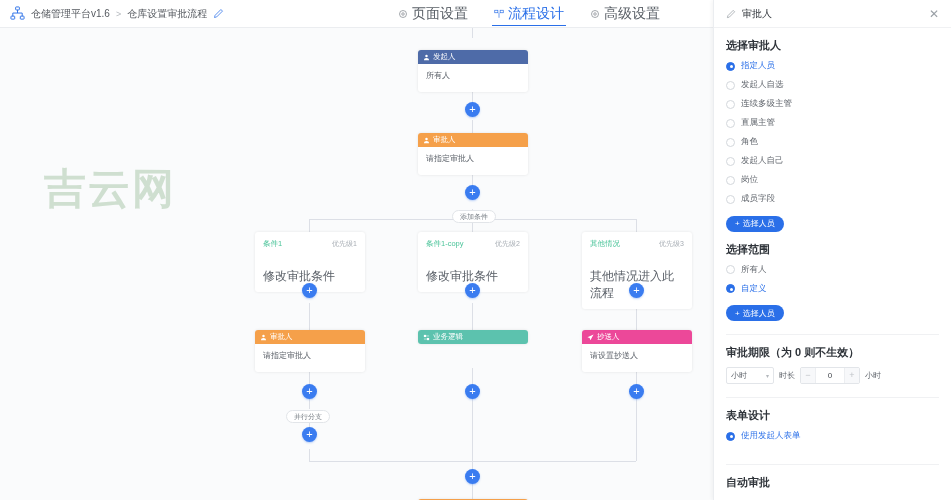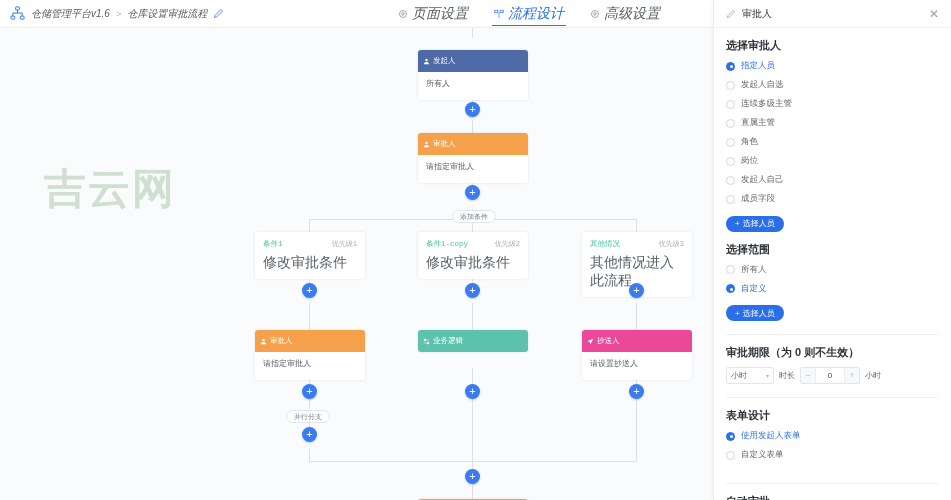--- a/index.html
+++ b/index.html
@@ -9,21 +9,21 @@
     overflow: hidden;
     font-family: "Liberation Sans", "DejaVu Sans", sans-serif;
     background: #ffffff;
   }
   #app { position: relative; width: 951px; height: 500px; background: #fafbfc; }
 
   
   .topbar {
     position: absolute; top: 0; left: 0; width: 951px; height: 28px;
     background: #ffffff; border-bottom: 1px solid #ebedf0;
-    display: flex; align-items: center; font-style: italic;
+    display: flex; align-items: center;
   }
   .breadcrumb { display: flex; align-items: center; padding-left: 10px; gap: 6px; }
   .bc-icon { width: 15px; height: 15px; display: block; }
   .bc-text { font-size: 10px; color: #55595f; white-space: nowrap; }
   .bc-sep { font-size: 9px; color: #b4b8bd; }
   .bc-edit { width: 11px; height: 11px; display: block; cursor: pointer; }
 
   .tabs {
     position: absolute; left: 396px; top: 0; height: 28px;
     display: flex; align-items: center; gap: 22px;
@@ -53,39 +53,39 @@
   }
 
   
   .node {
     position: absolute; width: 110px;
     background: #ffffff; border-radius: 3px;
     box-shadow: 0 0 3px rgba(0,0,0,0.10);
     overflow: hidden; cursor: pointer;
   }
   .node-head {
-    height: 22px; display: flex; align-items: center; gap: 3px;
+    height: 14px; display: flex; align-items: center; gap: 3px;
     padding: 0 5px; font-size: 7.5px; color: #ffffff;
   }
   .node-head .nh-ico { width: 7px; height: 7px; display: block; flex: 0 0 auto; }
   .node-body {
     padding: 7px 8px 8px 8px; font-size: 8px; color: #585e66;
     min-height: 28px; line-height: 1.3;
   }
 
   
   .cond {
     position: absolute; width: 110px; background: #ffffff;
     border-radius: 3px; box-shadow: 0 0 3px rgba(0,0,0,0.09);
     padding: 7px 8px; cursor: pointer;
   }
-  .cond-top { display: flex; justify-content: space-between; align-items: center; font-family: Liberation Mono, monospace; }
+  .cond-top { display: flex; justify-content: space-between; align-items: center; }
   .cond-name { font-size: 7.5px; color: #4cc49a; }
   .cond-prio { font-size: 7px; color: #a6acb3; }
-  .cond-desc { margin-top: 5px; font-size: 14px; color: #585e66; }
+  .cond-desc { margin-top: 19px; font-size: 12px; color: #585e66; }
 
   
   .vline { position: absolute; width: 1px; background: #dcdfe6; }
   .hline { position: absolute; height: 1px; background: #dcdfe6; }
 
   
   .plus {
     position: absolute; width: 15px; height: 15px; border-radius: 50%;
     background: #3a7cf0; color: #fff; font-size: 11px; line-height: 15px;
     text-align: center; cursor: pointer; user-select: none;
@@ -378,25 +378,25 @@
       <div class="radio-row">
         <span class="radio"></span>
         <span class="radio-label">直属主管</span>
       </div>
       <div class="radio-row">
         <span class="radio"></span>
         <span class="radio-label">角色</span>
       </div>
       <div class="radio-row">
         <span class="radio"></span>
+        <span class="radio-label">发起人自己</span>
+      </div>
+      <div class="radio-row">
+        <span class="radio"></span>
         <span class="radio-label">岗位</span>
-      </div>
-      <div class="radio-row">
-        <span class="radio"></span>
-        <span class="radio-label">发起人自己</span>
       </div>
       <div class="radio-row">
         <span class="radio"></span>
         <span class="radio-label">成员字段</span>
       </div>
       <button class="btn-primary">
         <span>+</span>
         <span>选择人员</span>
       </button>
 
@@ -434,24 +434,20 @@
       </div>
 
       <div class="divider"></div>
 
       
       <div class="sec-title">表单设计</div>
       <div class="radio-row on">
         <span class="radio on"></span>
         <span class="radio-label">使用发起人表单</span>
       </div>
-      <div class="radio-row">
-        <span class="radio"></span>
-        <span class="radio-label">自定义表单</span>
-      </div>
 
       <div class="divider" style="margin-top:22px;"></div>
 
       
       <div class="sec-title">自动审批</div>
       
       
     </div>
   </div>
 

